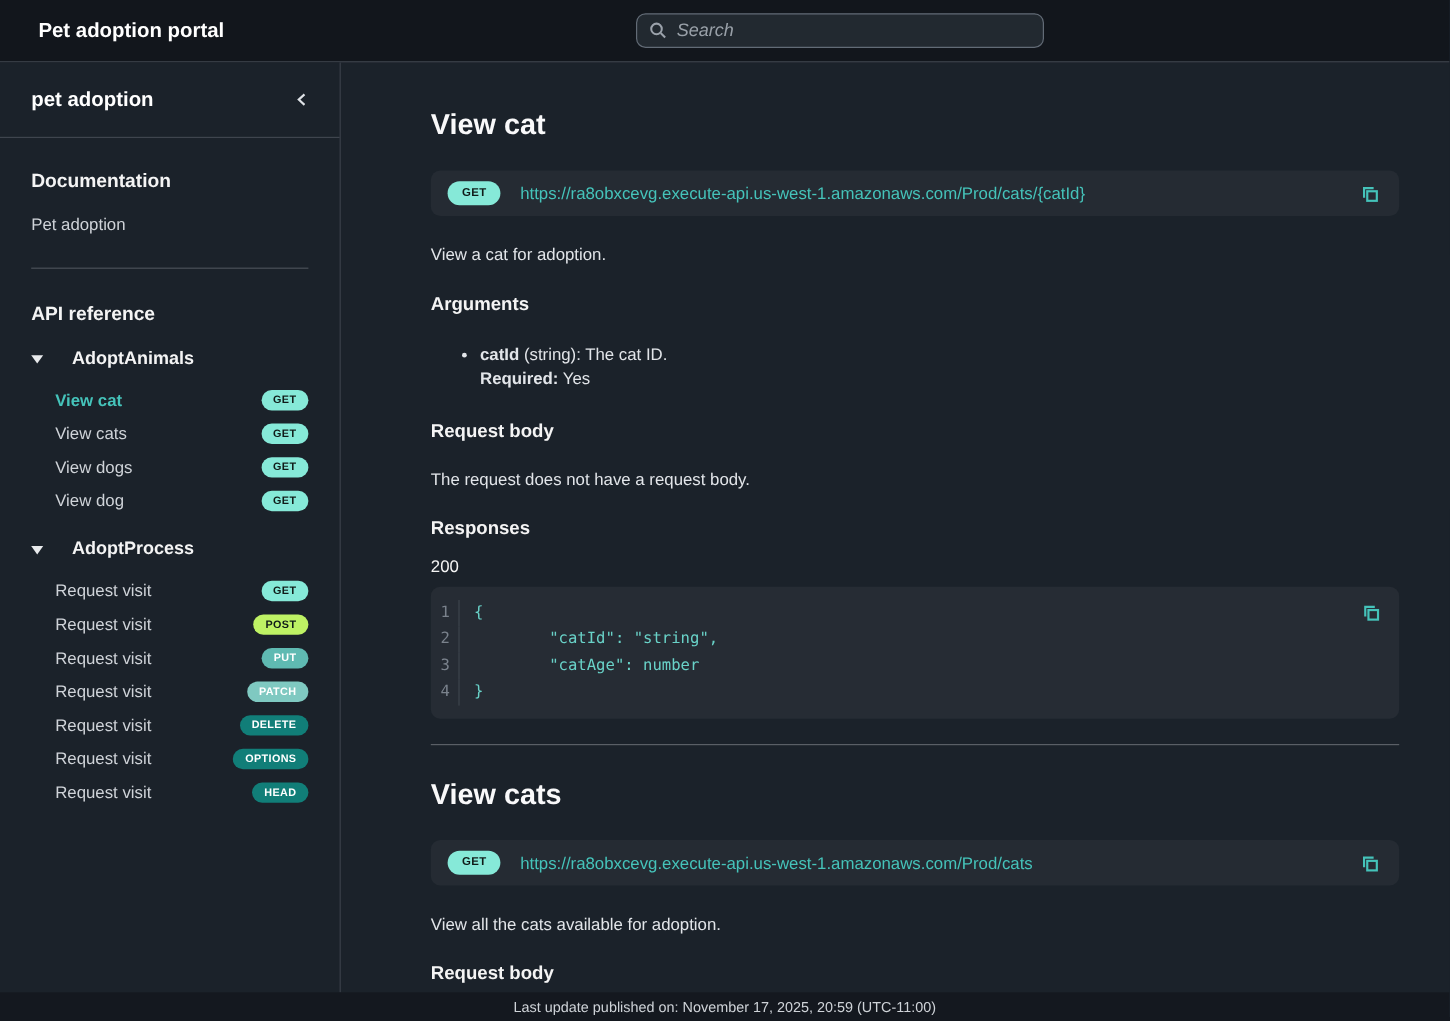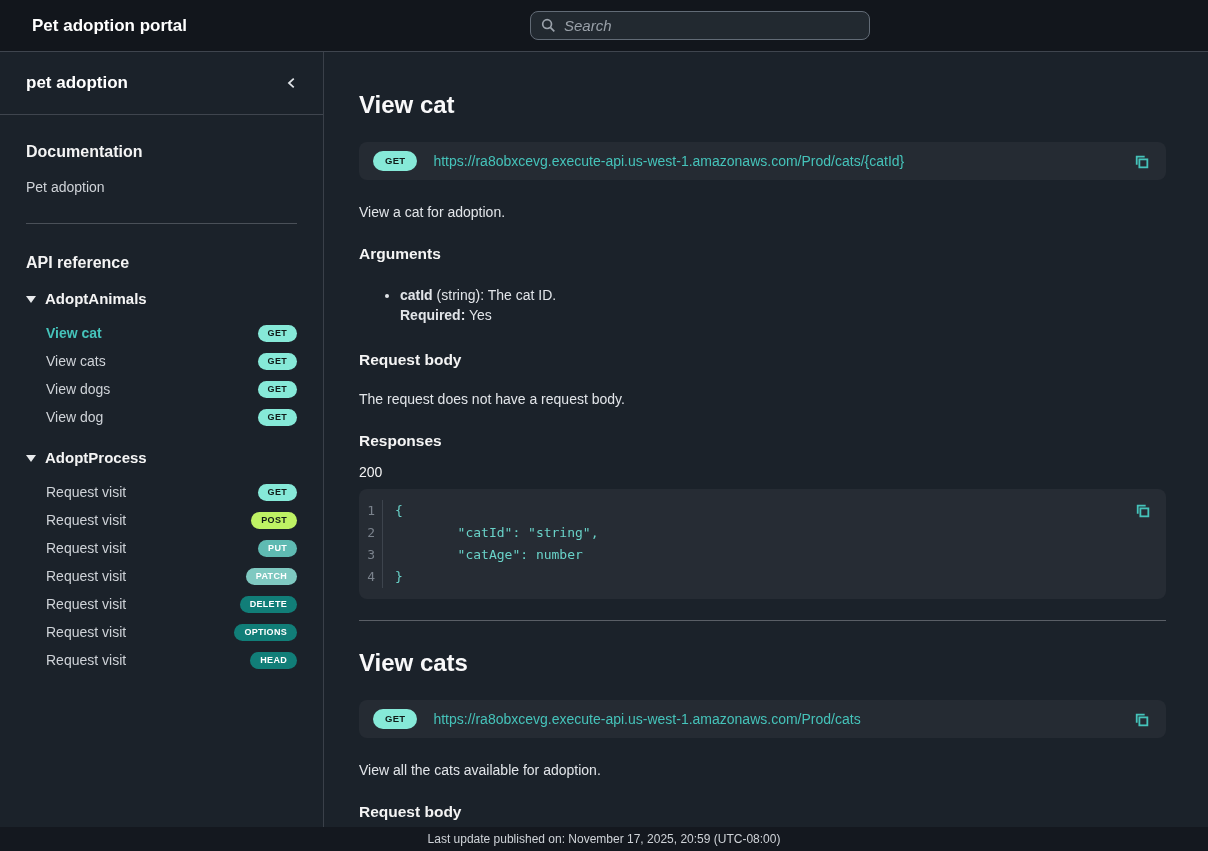--- a/index.html
+++ b/index.html
@@ -29,37 +29,37 @@
   .search-wrap svg { flex:0 0 auto; }
   .search-input {
     flex:1; border:none; outline:none; background:transparent;
     font-family:"Liberation Sans", sans-serif;
     font-style:italic; font-size:15px; color:#dfe3e7; margin-left:8px;
   }
   .search-input::placeholder { color:#99a0a8; font-style:italic; }
 
   
   .sidebar {
-    position:absolute; top:52px; left:0; bottom:24px; width:324px;
+    position:absolute; top:52px; left:0; bottom:24px; width:284px;
     background:#1b222a; border-right:1px solid #3a4049;
   }
   .side-head {
     height:63px; display:flex; align-items:center; justify-content:space-between;
     padding:0 20px 0 26px; border-bottom:1px solid #3f454e;
   }
   .side-title { font-size:17px; font-weight:bold; color:#ffffff; }
   .collapse-btn {
     background:none; border:none; cursor:pointer; padding:4px; display:flex;
   }
   .side-body { padding:28px 26px 0 26px; }
   .side-section-heading { font-size:16px; font-weight:bold; color:#f4f4f4; margin-bottom:18px; }
   .side-link { font-size:14px; color:#cfd3d8; cursor:pointer; display:block; }
   .side-divider { border:none; border-top:1px solid #4a5058; margin:28px 0 30px 0; }
   .group-header {
-    display:flex; align-items:center; gap:9px; margin:2px 0 12px 0; cursor:pointer;
+    display:flex; align-items:center; gap:24px; margin:2px 0 12px 0; cursor:pointer;
   }
   .caret-down {
     width:0; height:0; border-left:5px solid transparent; border-right:5px solid transparent;
     border-top:7px solid #e8eaec; margin-top:2px;
   }
   .group-name { font-size:15px; font-weight:bold; color:#f4f4f4; }
   .nav-item {
     display:flex; align-items:center; justify-content:space-between;
     height:28px; padding-left:20px; cursor:pointer; margin-bottom:0px;
   }
@@ -292,14 +292,14 @@
   </div>
 
   <p class="desc">View all the cats available for adoption.</p>
 
   <div class="sec-heading">Request body</div>
   <p class="desc">The request does not have a request body.</p>
 
 </main>
 
 <footer class="footer">
-  <span class="footer-text">Last update published on: November 17, 2025, 20:59 (UTC-08:00)</span>
+  <span class="footer-text">Last update published on: November 17, 2025, 20:59 (UTC-11:00)</span>
 </footer>
 
 </body></html>

